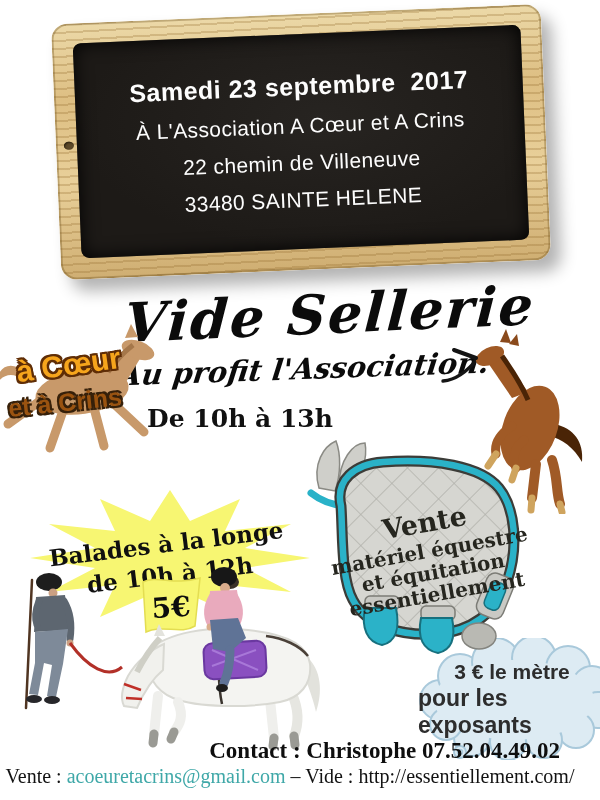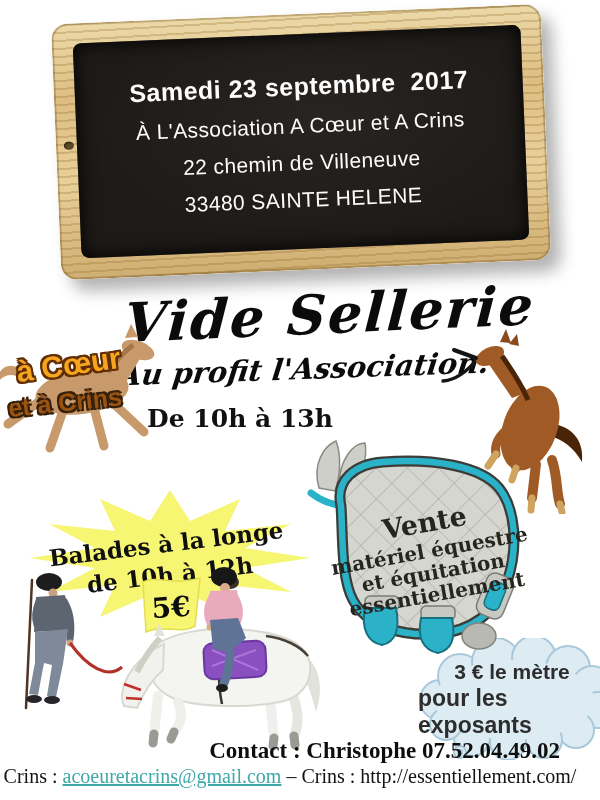--- a/index.html
+++ b/index.html
@@ -66,21 +66,21 @@
   #cloud .cloudtext{position:absolute;left:10px;right:10px;top:22px;display:flex;flex-direction:column;
          align-items:center;gap:1px;font-family:"Liberation Sans",sans-serif;color:#2d2d2d;}
   .cloud-l1{font-size:21px;font-weight:bold;}
   .cloud-l2{font-size:23px;font-weight:bold;}
   .cloud-l3{font-size:18px;font-style:italic;font-weight:bold;}
   
   #contact{position:absolute;left:0;top:738px;width:560px;text-align:right;z-index:7;
          font-family:"Liberation Serif",serif;font-weight:bold;font-size:23px;color:#0e0e0e;}
   #emailline{position:absolute;left:0;top:765px;width:580px;text-align:center;z-index:7;
          font-family:"Liberation Serif",serif;font-size:20px;color:#121212;}
-  #emailline .email{color:#3fa8a8;text-decoration:underline;cursor:pointer;margin-top:7px;}
+  #emailline .email{color:#3fa8a8;cursor:pointer;margin-top:7px;}
 </style>
 </head>
 <body>
 
 <div id="poster">
 
   <div id="board">
     <div class="hole"></div>
     <div class="slate">
       <div class="board-date">Samedi 23 septembre  2017</div>
@@ -258,15 +258,15 @@
       <circle cx="52" cy="114" r="6" fill="#ddebf3" stroke="#a9c9db" stroke-width="2"></circle>
       <circle cx="52" cy="114" r="2.5" fill="none" stroke="#a9c9db" stroke-width="1.5"></circle>
     </svg>
     <div class="cloudtext">
       <div class="cloud-l1">3 € le mètre</div>
       <div class="cloud-l2">pour les exposants</div>
     </div>
   </div>
 
   <div id="contact">Contact : Christophe 07.52.04.49.02</div>
-  <div id="emailline"><span>Crins : </span><span class="email">acoeuretacrins@gmail.com</span><span> – Crins : </span><span>http://essentiellement.com/</span></div>
+  <div id="emailline"><span>Vente : </span><span class="email">acoeuretacrins@gmail.com</span><span> – Vide : </span><span>http://essentiellement.com/</span></div>
 
 </div>
 
 </body></html>

